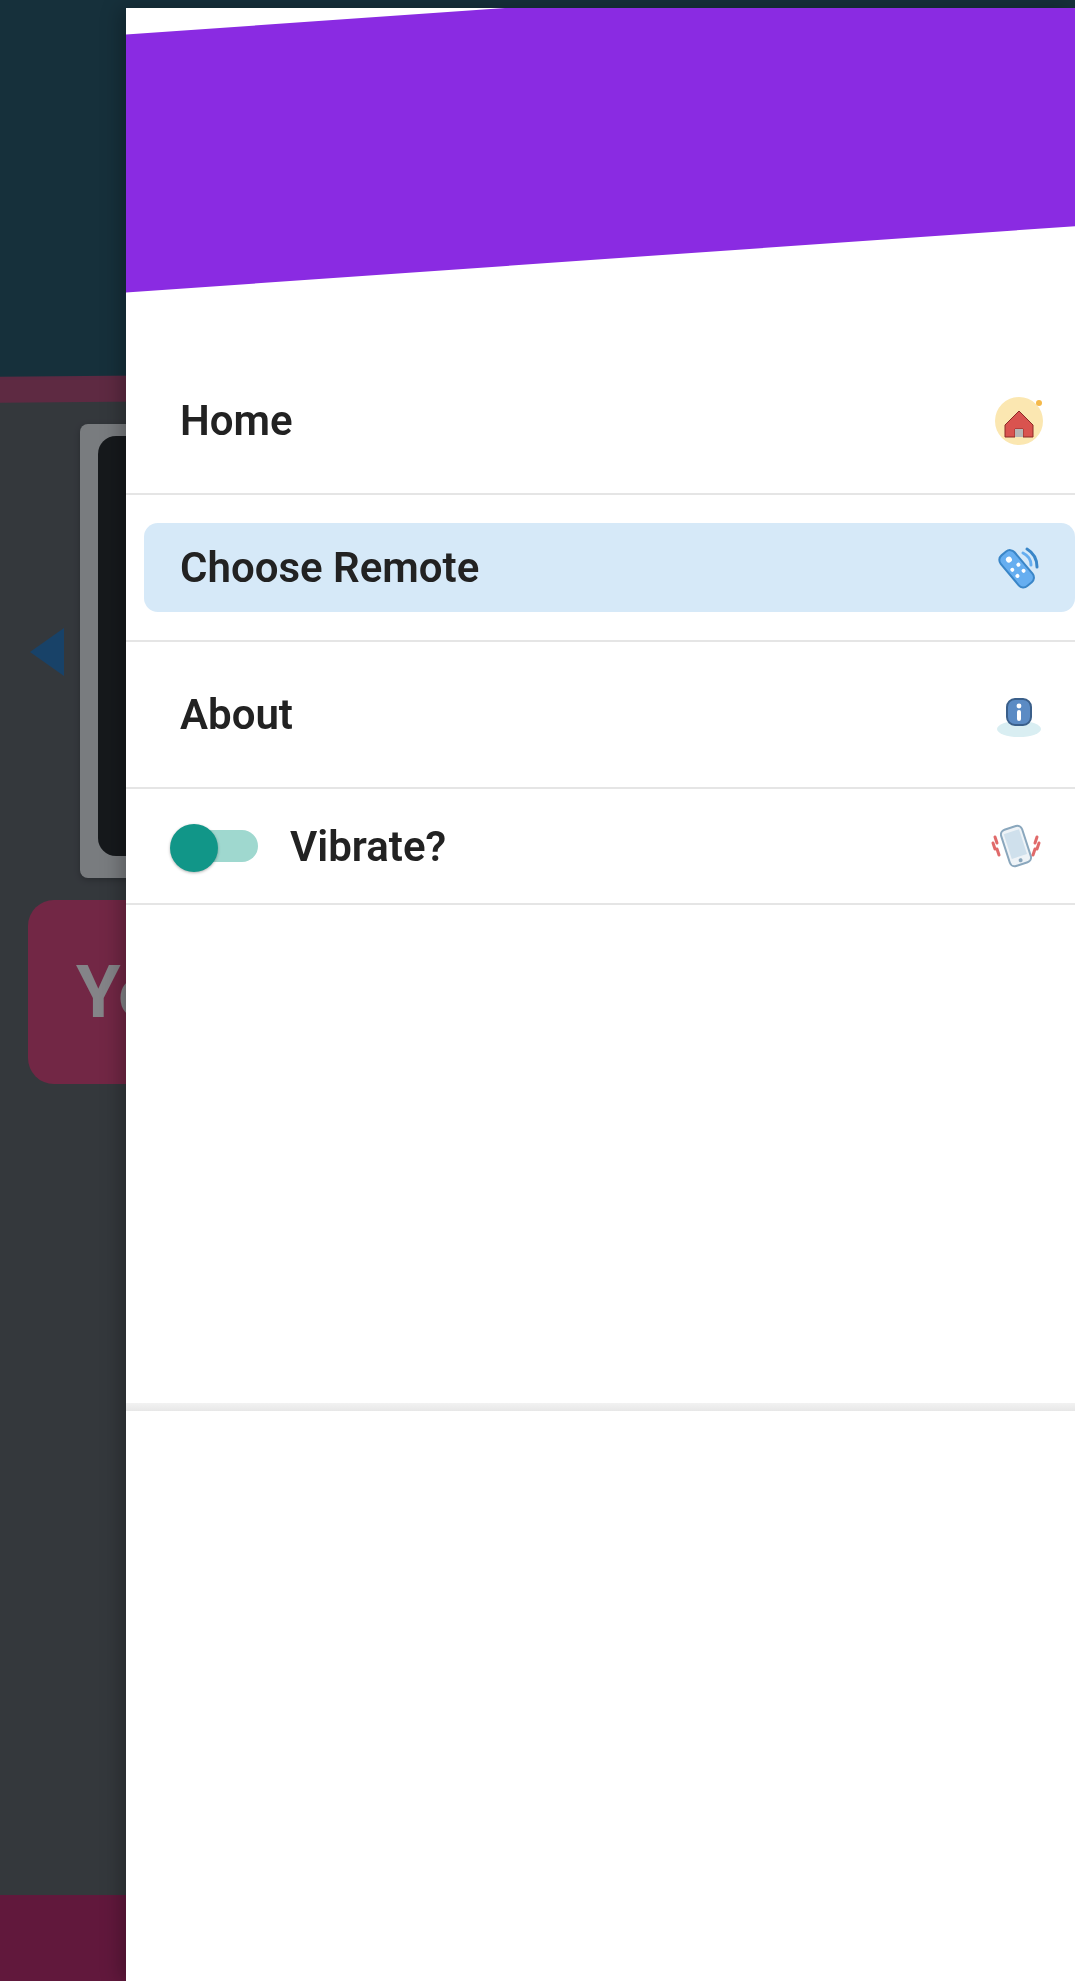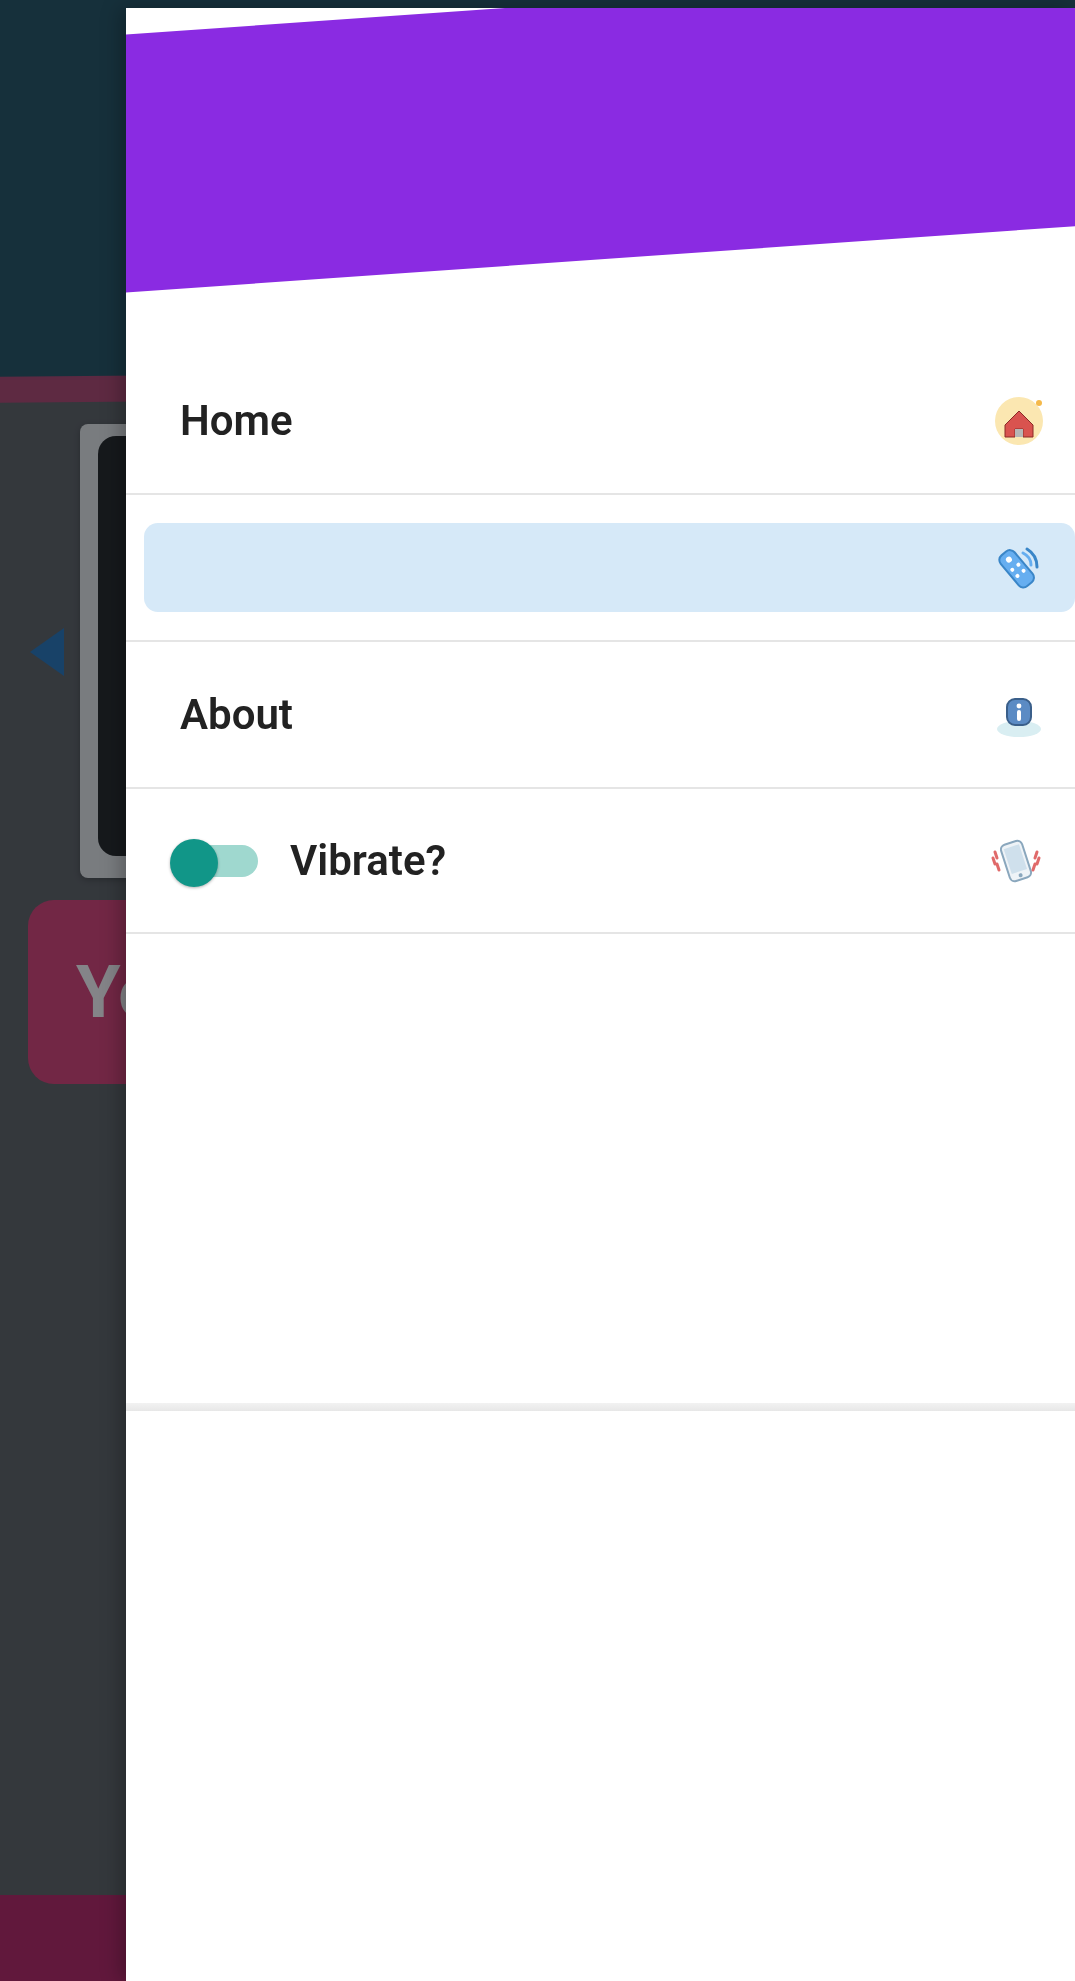--- a/index.html
+++ b/index.html
@@ -84,21 +84,21 @@
     font-size:42px; font-weight:600; color:#222;
   }
   .menu-item.selected .pill {
     position:absolute; left:18px; right:0; top:28px; bottom:28px;
     background:#d6e9f8; border-radius:14px; z-index:0;
   }
   .menu-item .label { position:relative; z-index:1; }
   .menu-item .icon { position:absolute; right:30px; top:50%; transform:translateY(-50%); z-index:1; }
 
   .vibrate-row {
-    height:145px;
+    height:116px;
     display:flex; align-items:center;
     padding:0 30px 0 44px;
     font-size:42px; font-weight:600; color:#222;
     border-bottom:2px solid #e5e5e5;
     position:relative;
   }
   .vibrate-row .icon { position:absolute; right:30px; top:50%; transform:translateY(-50%); }
 
   .switch {
     width:88px; height:44px; position:relative; margin-right:32px;
@@ -151,20 +151,21 @@
           <circle cx="26" cy="26" r="24" fill="#fbe7b1"></circle>
           <circle cx="46" cy="8" r="3" fill="#f5b94a"></circle>
           <path d="M12 30 L26 16 L40 30 L40 42 L30 42 L30 34 L22 34 L22 42 L12 42 Z" fill="#d9534f" stroke="#8a2a27" stroke-width="1"></path>
           <rect x="22" y="34" width="8" height="8" fill="#b6b6b6"></rect>
         </svg>
       </span>
     </div>
 
     <div class="menu-item selected">
       <div class="pill"></div>
+      <span class="label">Choose Remote</span>
       <span class="icon">
         <svg width="58" height="58" viewBox="0 0 58 58">
           <g transform="rotate(-40 29 29)">
             <rect x="20" y="10" width="18" height="40" rx="6" fill="#66aef0" stroke="#3a86c8" stroke-width="2"></rect>
             <circle cx="29" cy="18" r="3" fill="#fff"></circle>
             <circle cx="25" cy="28" r="2" fill="#fff"></circle>
             <circle cx="33" cy="28" r="2" fill="#fff"></circle>
             <circle cx="25" cy="36" r="2" fill="#fff"></circle>
             <circle cx="33" cy="36" r="2" fill="#fff"></circle>
           </g>

